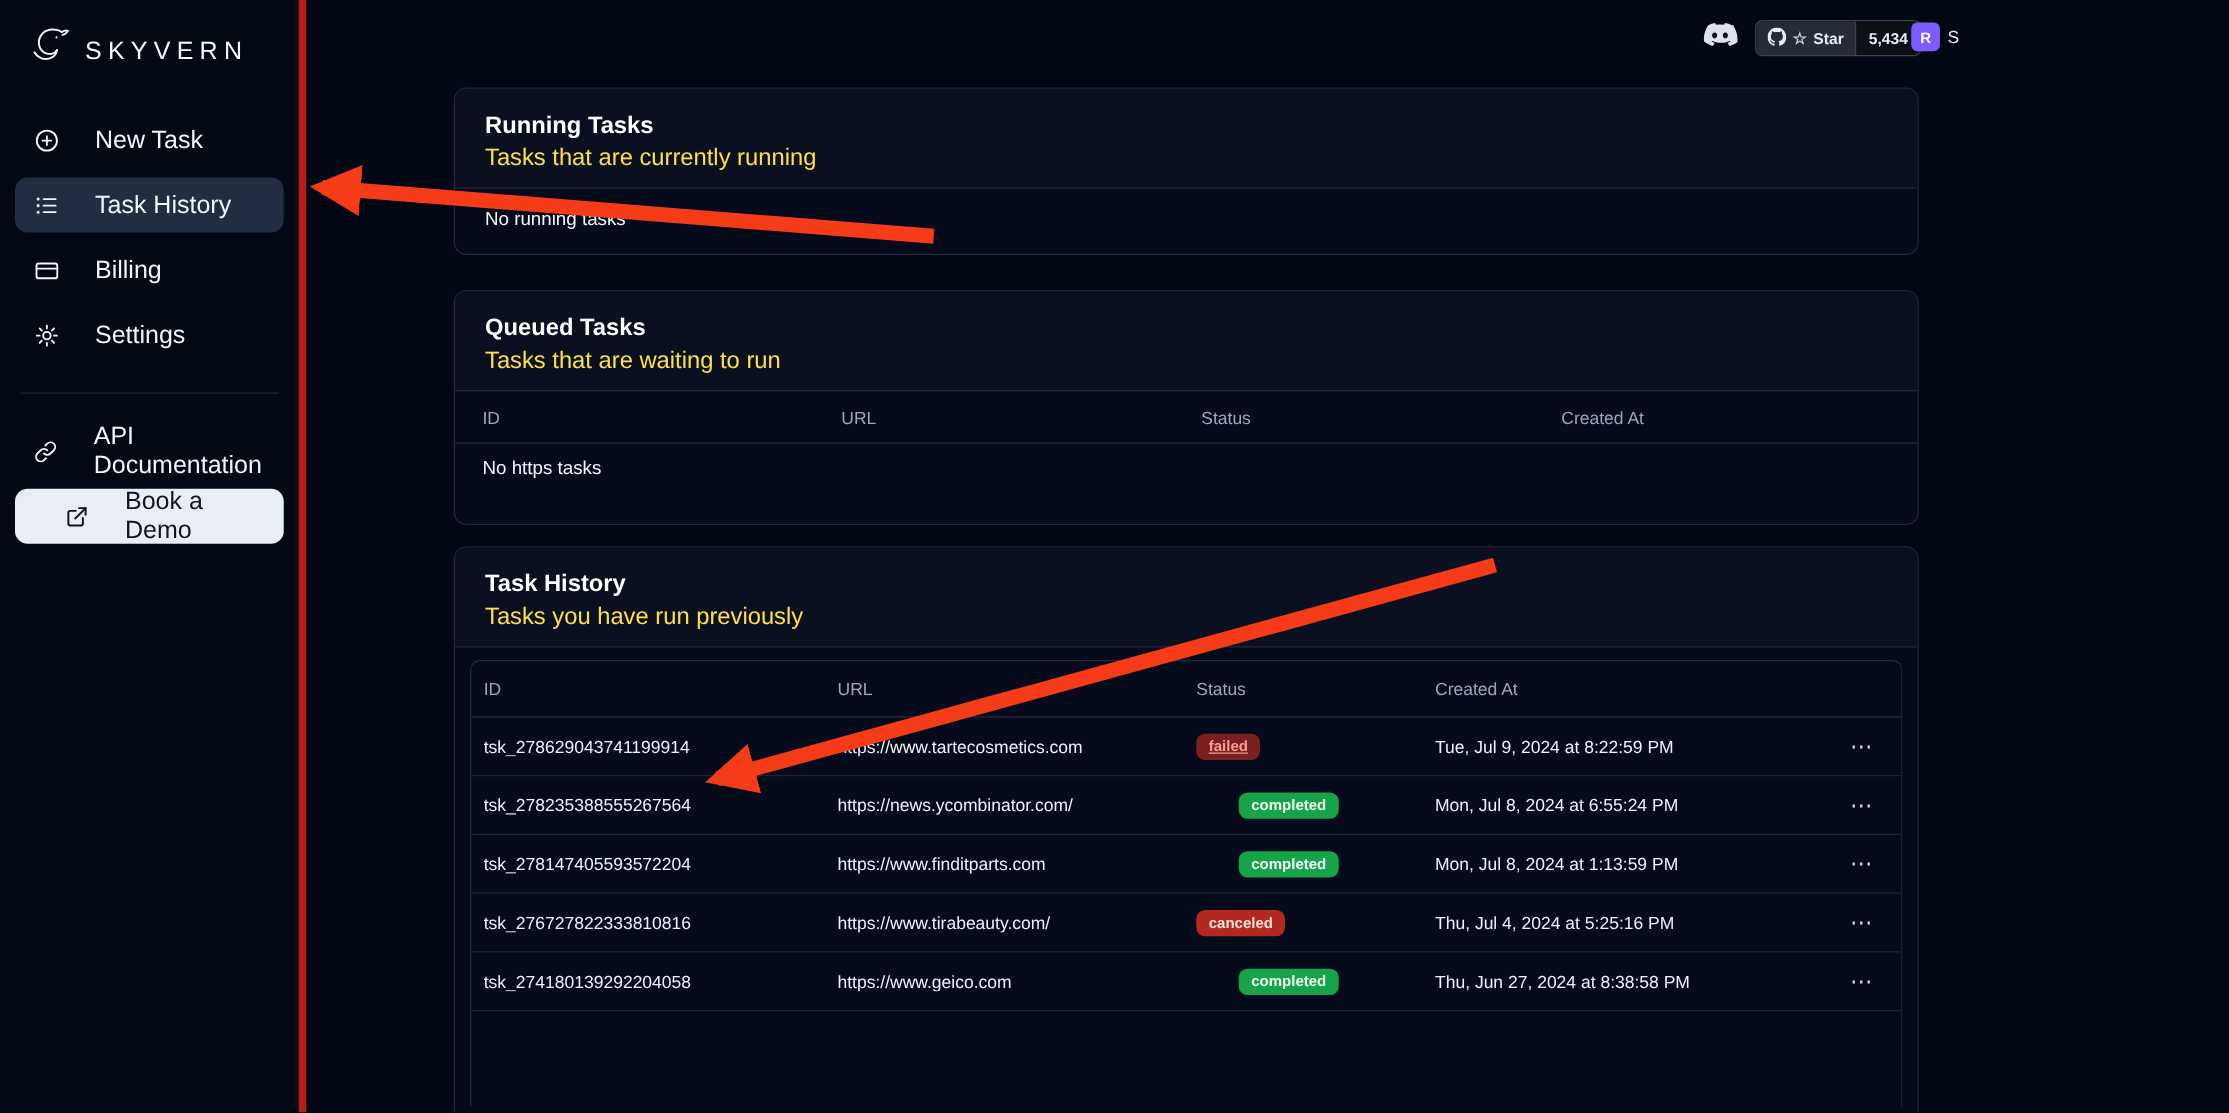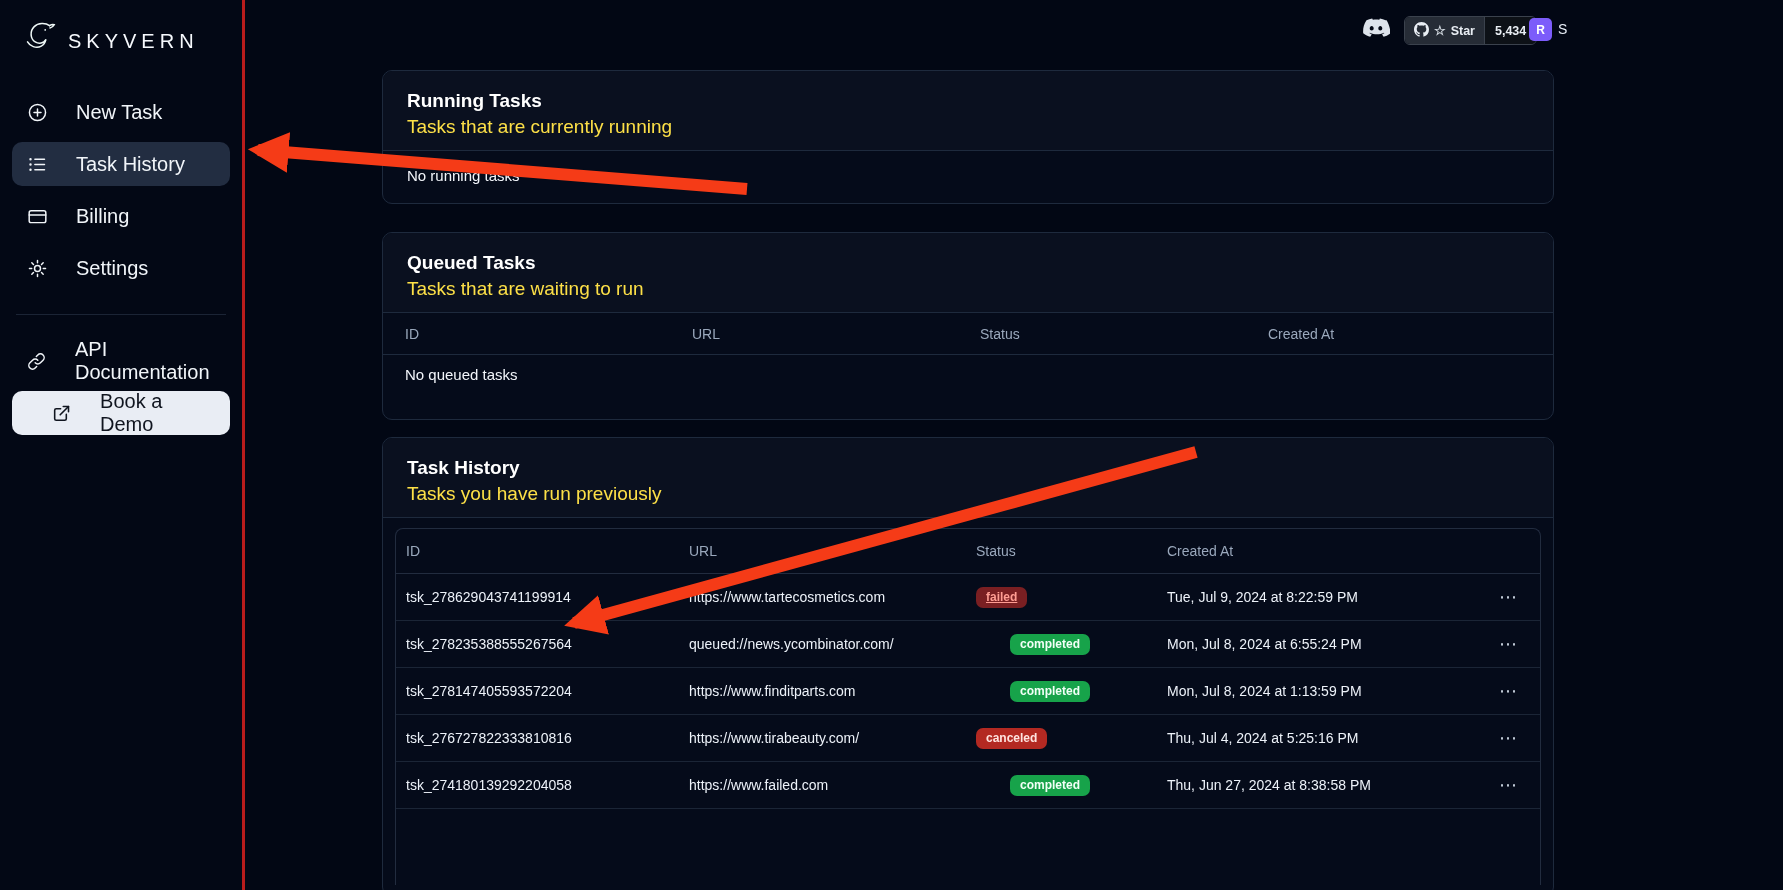--- a/index.html
+++ b/index.html
@@ -4,21 +4,21 @@
 <style>
   html,body{margin:0;padding:0;}
   body{
     width:1783px;height:890px;position:relative;overflow:hidden;
     background:#020714;color:#eef3fa;
     font-family:"Liberation Sans",sans-serif;
   }
   
   .sidebar{
     position:absolute;left:0;top:0;width:245px;height:890px;box-sizing:border-box;
-    background:#030815;border-right:3px solid #b91c1c;padding:14px 12px;
+    background:#030815;border-right:6px solid #b91c1c;padding:14px 12px;
   }
   .brand{display:flex;align-items:center;gap:8px;padding:2px 6px;height:50px;cursor:pointer;}
   .brand-text{font-size:20px;letter-spacing:5px;font-weight:400;color:#f6f9fd;}
   .nav{margin-top:22px;display:flex;flex-direction:column;gap:8px;}
   .nav-item{
     display:flex;align-items:center;gap:28px;height:44px;padding:0 14px;border-radius:10px;
     font-size:20px;color:#f1f5f9;cursor:pointer;box-sizing:border-box;
   }
   .nav-item.active{background:#222d41;}
   .nav-item .ico{width:22px;height:22px;display:inline-flex;align-items:center;justify-content:center;}
@@ -35,21 +35,21 @@
   .gh-right{background:#0d1117;display:flex;align-items:center;padding:0 10px;border-left:1px solid #3b424d;justify-content:flex-end;}
   .gh-star-glyph{font-size:13px;line-height:1;color:#cfd6dd;}
   .avatar{
     position:absolute;left:1529px;top:18px;width:23px;height:23px;border-radius:5px;
     background:#7c5cfa;color:#fff;font-size:12px;font-weight:700;
     display:flex;align-items:center;justify-content:center;cursor:pointer;
   }
   .partial-user{position:absolute;left:1558px;top:21px;font-size:14px;color:#e8eef7;}
   
   .card{
-    position:absolute;left:382px;width:1172px;box-sizing:border-box;
+    position:absolute;left:363px;width:1172px;box-sizing:border-box;
     background:#050b1a;border:1px solid #1e2a3d;border-radius:10px;overflow:hidden;
   }
   .card-head{background:#0a101f;border-bottom:1px solid #1e2a3d;padding:19px 24px 15px;}
   .card-title{font-size:19px;line-height:22px;font-weight:700;color:#ffffff;}
   .card-sub{font-size:19px;line-height:16px;color:#fde047;margin-top:7px;}
   .card-empty{padding:16px 24px;font-size:15px;color:#f3f6fb;}
   #card-running{top:70px;height:134px;}
   #card-queued{top:232px;height:188px;}
   #card-history{top:437px;height:460px;}
   
@@ -203,21 +203,21 @@
   <div class="card-head">
     <div class="card-title">Queued Tasks</div>
     <div class="card-sub">Tasks that are waiting to run</div>
   </div>
   <div class="q-head">
     <div>ID</div>
     <div>URL</div>
     <div>Status</div>
     <div>Created At</div>
   </div>
-  <div class="q-empty">No queued tasks</div>
+  <div class="q-empty">No https tasks</div>
 </section>
 
 <section class="card" id="card-history">
   <div class="card-head">
     <div class="card-title">Task History</div>
     <div class="card-sub">Tasks you have run previously</div>
   </div>
   <div class="tablebox">
     <div class="t-head">
       <div>ID</div>
@@ -230,21 +230,21 @@
     <div class="t-row">
       <div class="cell">tsk_278629043741199914</div>
       <div class="cell">https://www.tartecosmetics.com</div>
       <div><span class="badge failed">failed</span></div>
       <div class="cell">Tue, Jul 9, 2024 at 8:22:59 PM</div>
       <div class="row-actions">⋯</div>
     </div>
 
     <div class="t-row">
       <div class="cell">tsk_278235388555267564</div>
-      <div class="cell">queued://news.ycombinator.com/</div>
+      <div class="cell">https://news.ycombinator.com/</div>
       <div><span class="badge completed">completed</span></div>
       <div class="cell">Mon, Jul 8, 2024 at 6:55:24 PM</div>
       <div class="row-actions">⋯</div>
     </div>
 
     <div class="t-row">
       <div class="cell">tsk_278147405593572204</div>
       <div class="cell">https://www.finditparts.com</div>
       <div><span class="badge completed">completed</span></div>
       <div class="cell">Mon, Jul 8, 2024 at 1:13:59 PM</div>
@@ -254,21 +254,21 @@
     <div class="t-row">
       <div class="cell">tsk_276727822333810816</div>
       <div class="cell">https://www.tirabeauty.com/</div>
       <div><span class="badge canceled">canceled</span></div>
       <div class="cell">Thu, Jul 4, 2024 at 5:25:16 PM</div>
       <div class="row-actions">⋯</div>
     </div>
 
     <div class="t-row">
       <div class="cell">tsk_274180139292204058</div>
-      <div class="cell">https://www.failed.com</div>
+      <div class="cell">https://www.geico.com</div>
       <div><span class="badge completed">completed</span></div>
       <div class="cell">Thu, Jun 27, 2024 at 8:38:58 PM</div>
       <div class="row-actions">⋯</div>
     </div>
   </div>
 </section>
 
 <svg class="arrows" width="1783" height="890" viewBox="0 0 1783 890">
   <defs>
     <marker id="ah" viewBox="0 0 10 10" refX="7.5" refY="5" markerWidth="3.4" markerHeight="3.4" orient="auto">

